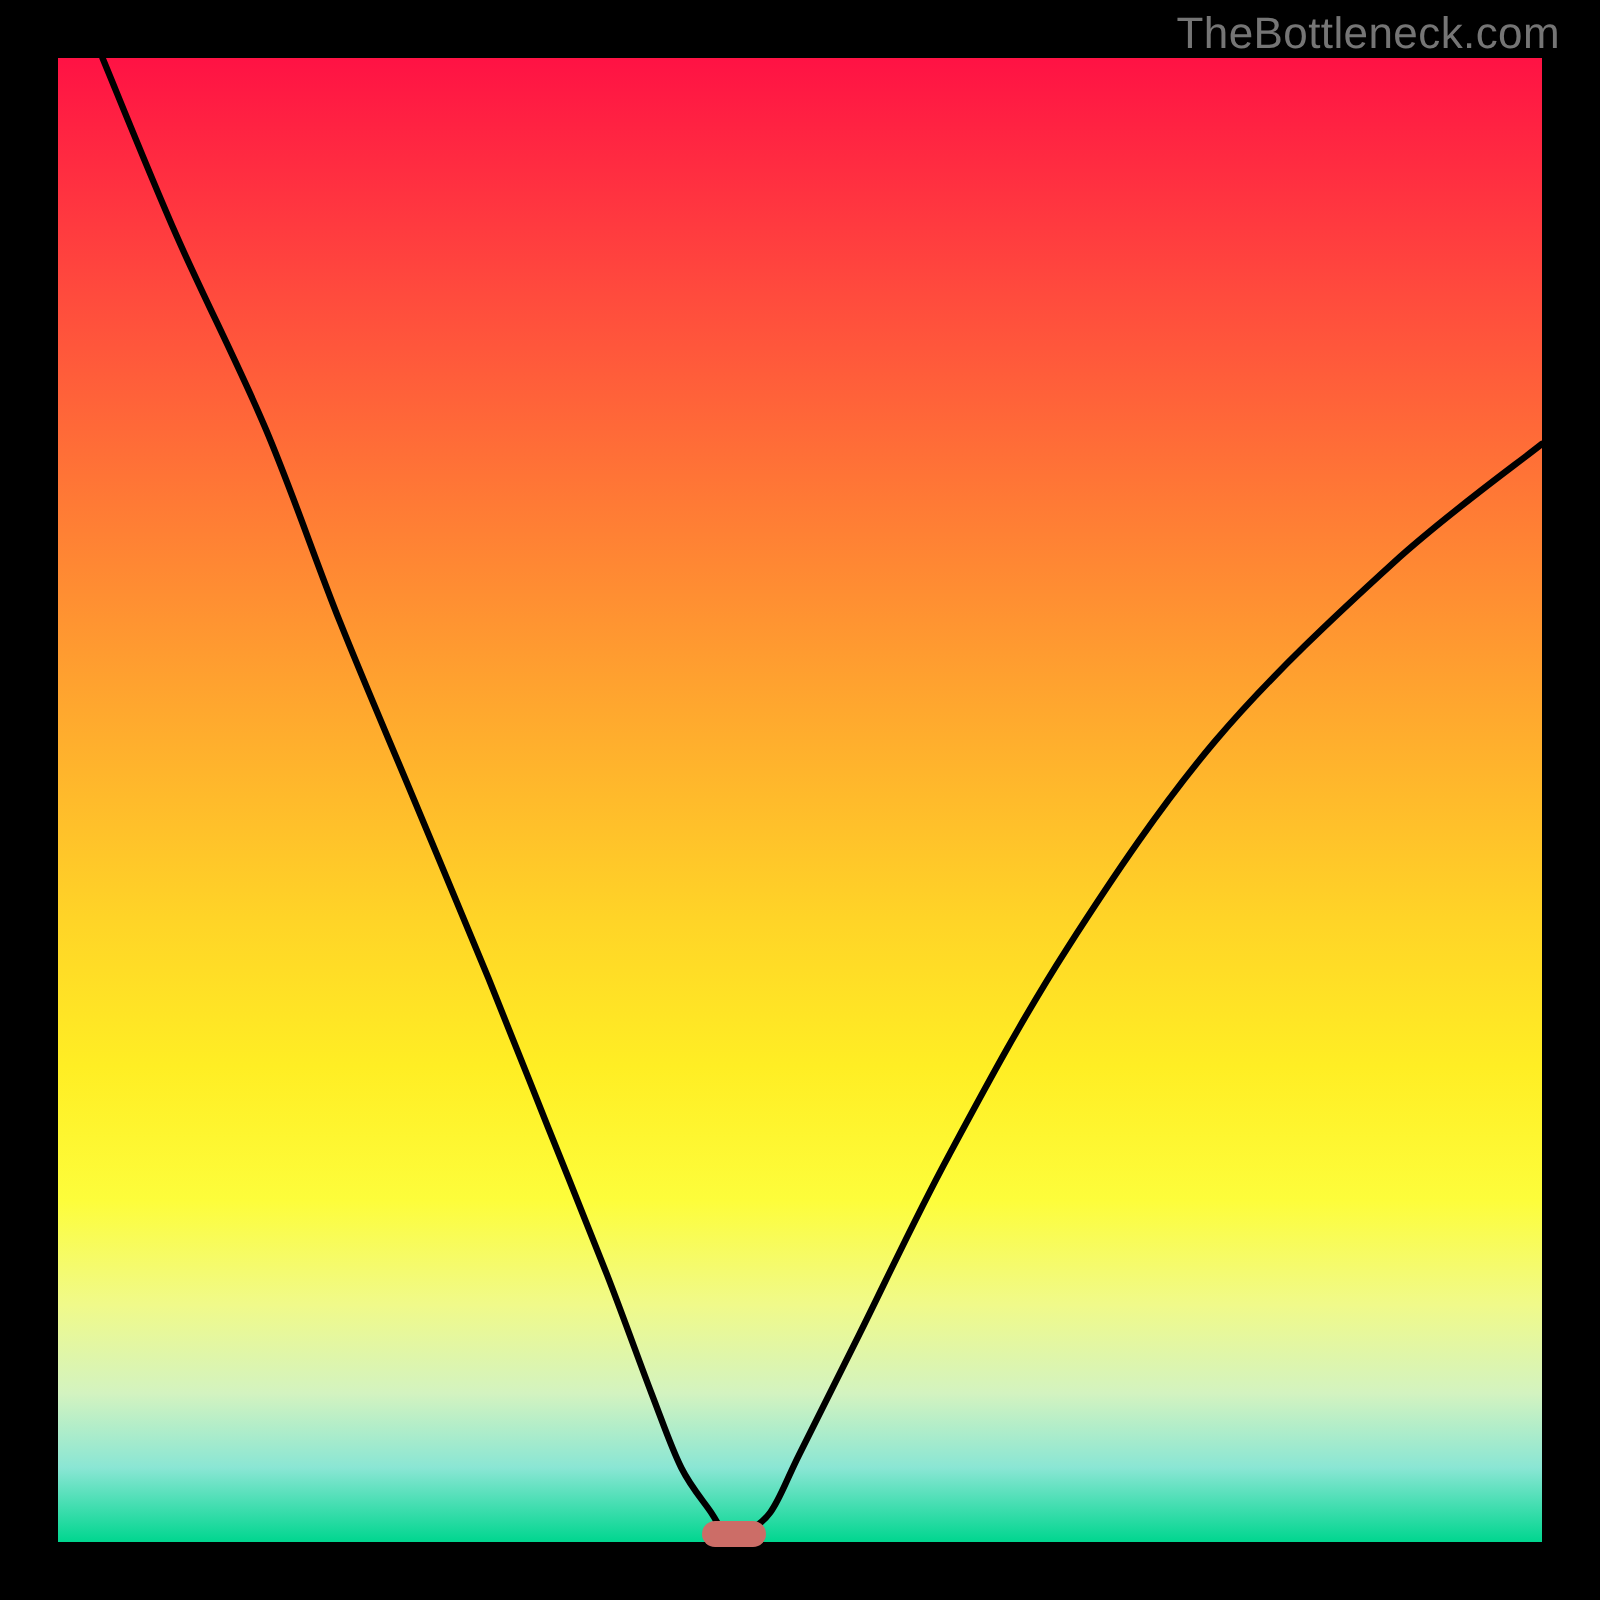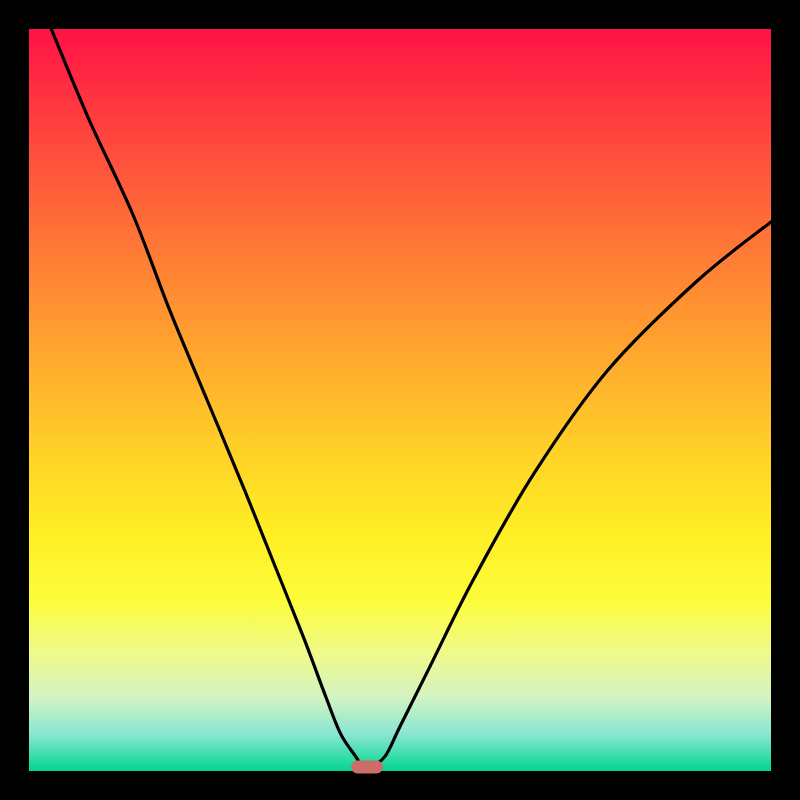--- a/index.html
+++ b/index.html
@@ -50,19 +50,20 @@
     height: 13px;
     background: #cc6d67;
     border-radius: 7px;
     transform: translate(-50%, -50%);
   }
 </style>
 </head>
 <body>
 
 <div class="frame">
+  <div class="watermark">TheBottleneck.com</div>
   <div class="plot">
     <svg class="curve" viewBox="0 0 742 742" preserveAspectRatio="none">
       <path id="curve-path" fill="none" stroke="#000" stroke-width="3.2" stroke-linecap="round" d="M 22.259999999999998 0 C 28.44333333333333 14.839999999999995, 45.75666666666667 58.12333333333329, 59.36 89.03999999999996 C 72.96333333333334 119.95666666666664, 90.27666666666667 153.34666666666666, 103.88000000000001 185.5 C 117.48333333333335 217.65333333333334, 128.61333333333332 251.04333333333332, 140.98 281.96 C 153.34666666666666 312.87666666666667, 165.7133333333333 341.32, 178.07999999999998 371 C 190.44666666666666 400.68, 204.04999999999998 432.83333333333337, 215.17999999999998 460.04 C 226.30999999999997 487.24666666666667, 234.96666666666667 509.50666666666666, 244.86 534.24 C 254.75333333333336 558.9733333333334, 265.8833333333333 586.1800000000001, 274.54 608.44 C 283.1966666666667 630.7, 290.6166666666667 651.7233333333334, 296.8 667.8 C 302.98333333333335 683.8766666666666, 306.6933333333333 695.0066666666667, 311.64 704.9 C 316.58666666666664 714.7933333333333, 322.77 721.595, 326.48 727.16 C 330.19000000000005 732.7249999999999, 331.42666666666673 736.435, 333.90000000000003 738.29 C 336.37333333333333 740.145, 337.61 740.145, 341.32 738.29 C 345.03 736.435, 351.2133333333333 733.9616666666666, 356.15999999999997 727.16 C 361.1066666666666 720.3583333333333, 363.58 712.32, 371 697.48 C 378.42 682.64, 388.31333333333333 662.8533333333334, 400.68 638.12 C 413.0466666666667 613.3866666666667, 427.88666666666666 581.2333333333332, 445.2 549.0799999999999 C 462.5133333333333 516.9266666666666, 482.30000000000007 479.82666666666665, 504.56000000000006 445.2 C 526.82 410.5733333333333, 551.5533333333333 373.47333333333336, 578.76 341.32 C 605.9666666666667 309.16666666666663, 640.5933333333334 277.0133333333333, 667.8000000000001 252.27999999999997 C 695.0066666666668 227.54666666666662, 729.6333333333333 202.8133333333333, 742 192.91999999999996"></path>
     </svg>
     <div class="marker" id="marker" style="left: 337.61px; top: 738.29px;"></div>
   </div>
 </div>
 
 </body></html>

